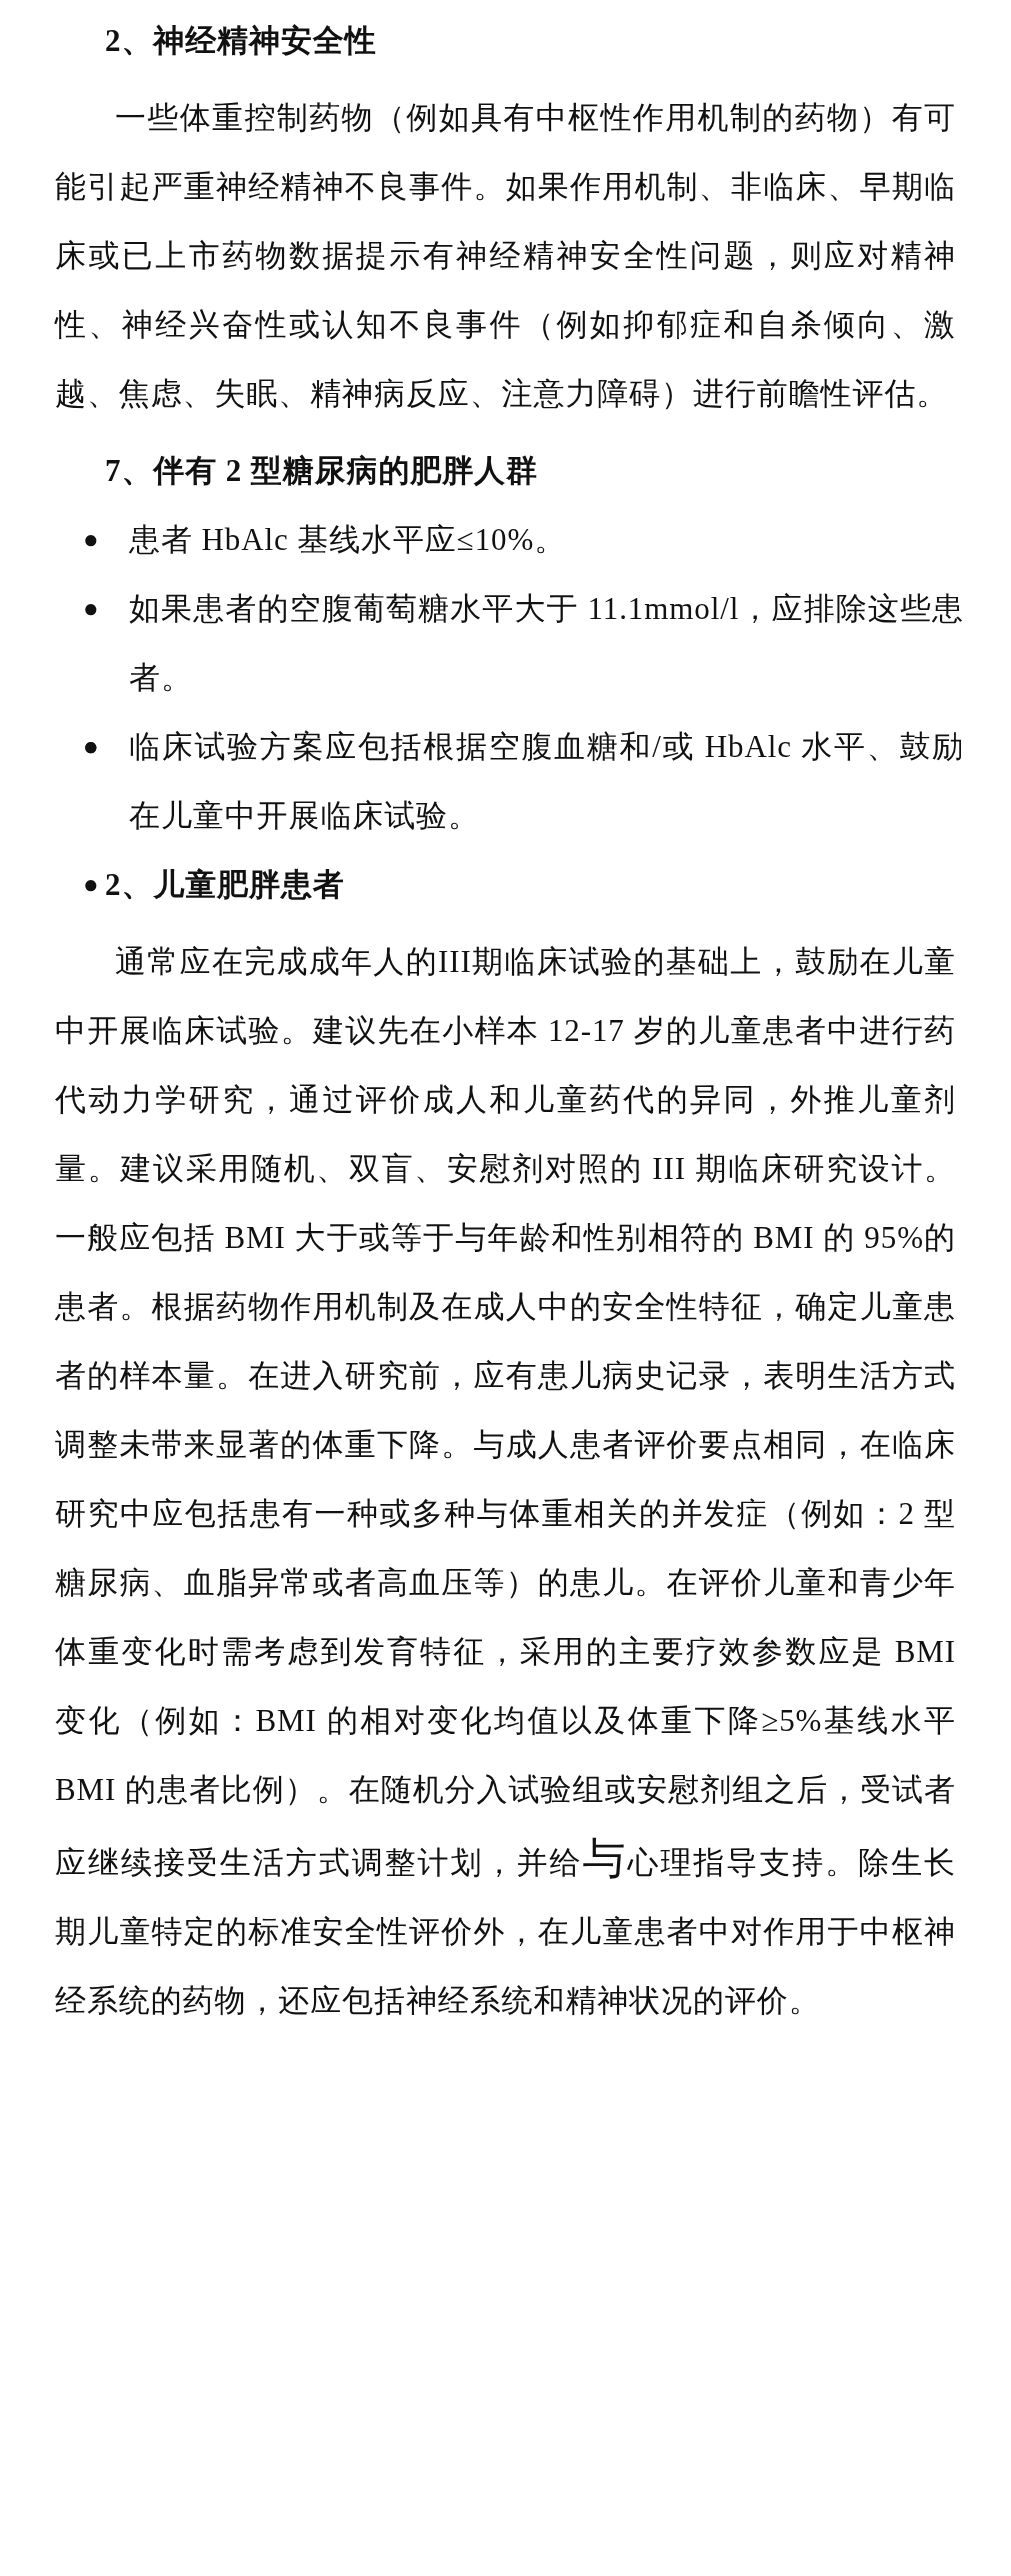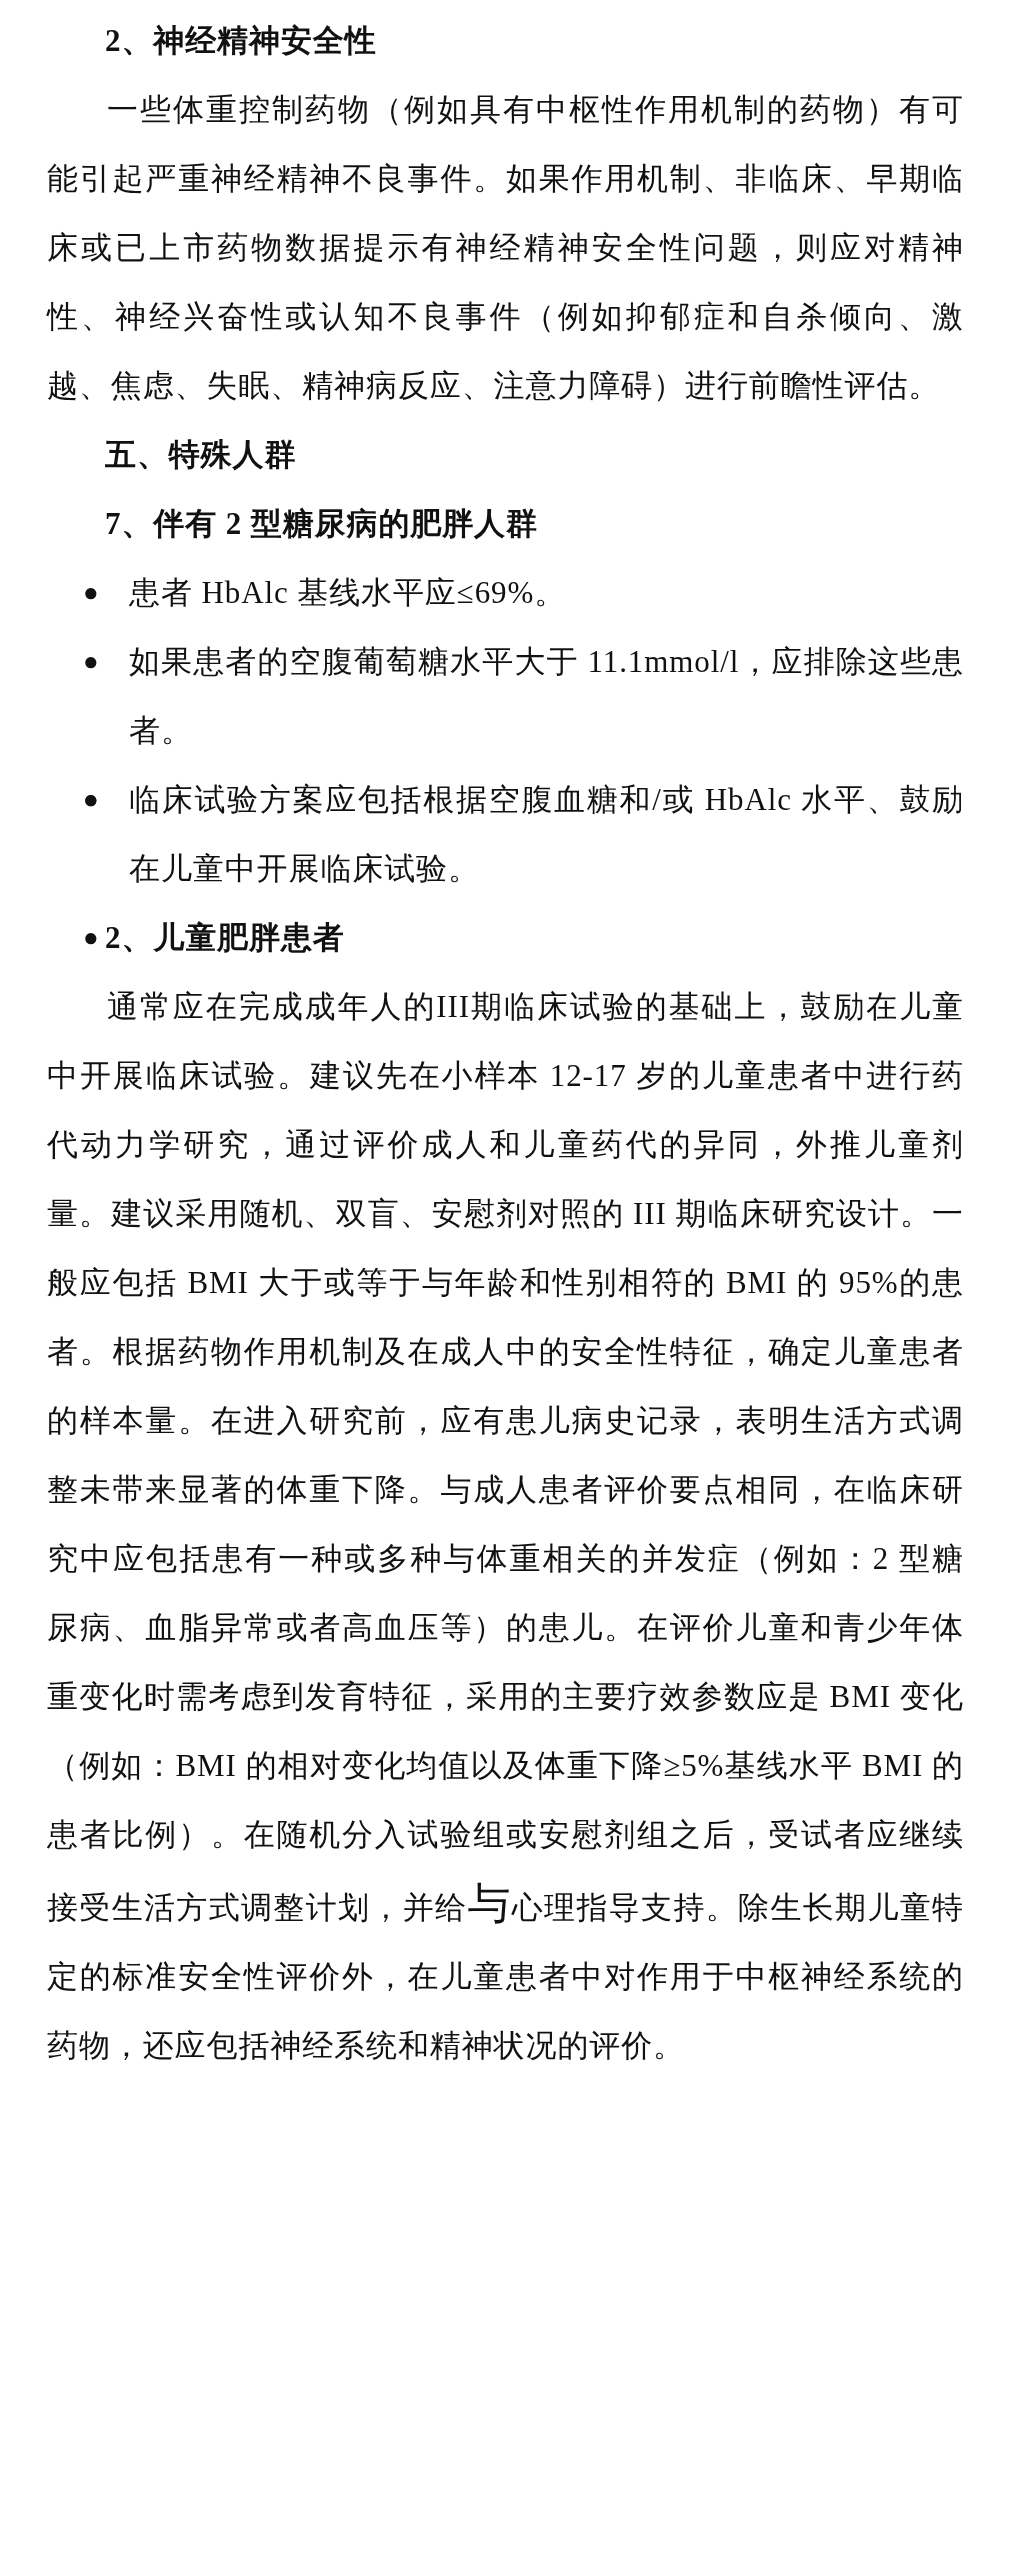--- a/index.html
+++ b/index.html
@@ -27,21 +27,21 @@
   .heading {
     margin: 0;
     padding-left: 58px;
     font-size: 31px;
     font-weight: 700;
     line-height: 69px;
     text-align: left;
     letter-spacing: 0.9px;
   }
   .para {
-    margin: 0;
+    margin: 8px;
     text-indent: 60px;
     letter-spacing: 0.9px;
   }
   .bullet-list {
     margin: 0;
     padding: 0;
     list-style: none;
   }
   .bullet-item {
     position: relative;
@@ -64,29 +64,28 @@
 </style>
 </head>
 <body>
 
 <main class="page">
 
   <h3 class="heading">2、神经精神安全性</h3>
 
   <p class="para">一些体重控制药物（例如具有中枢性作用机制的药物）有可能引起严重神经精神不良事件。如果作用机制、非临床、早期临床或已上市药物数据提示有神经精神安全性问题，则应对精神性、神经兴奋性或认知不良事件（例如抑郁症和自杀倾向、激越、焦虑、失眠、精神病反应、注意力障碍）进行前瞻性评估。</p>
 
-  <h2 class="heading">五、特殊人群</h2>
 
   <h3 class="heading">7、伴有 2 型糖尿病的肥胖人群</h3>
 
 
   <ul class="bullet-list">
     <li class="bullet-item">
       <span class="bullet-marker">●</span>
-      <span>患者 HbAlc 基线水平应≤69%。</span>
+      <span>患者 HbAlc 基线水平应≤10%。</span>
     </li>
     <li class="bullet-item">
       <span class="bullet-marker">●</span>
       <span>如果患者的空腹葡萄糖水平大于 11.1mmol/l，应排除这些患者。</span>
     </li>
     <li class="bullet-item">
       <span class="bullet-marker">●</span>
     </li>
     <li class="bullet-item">
       <span class="bullet-marker">●</span>

